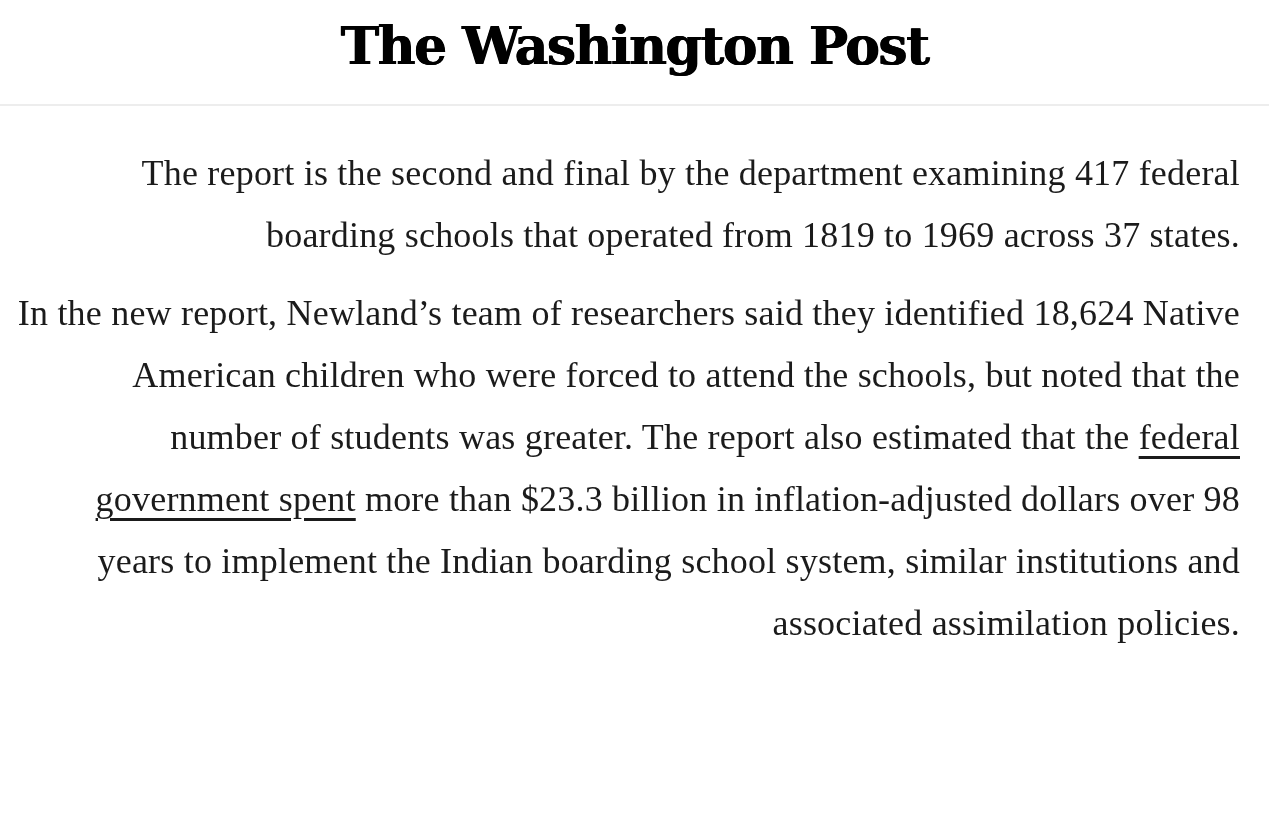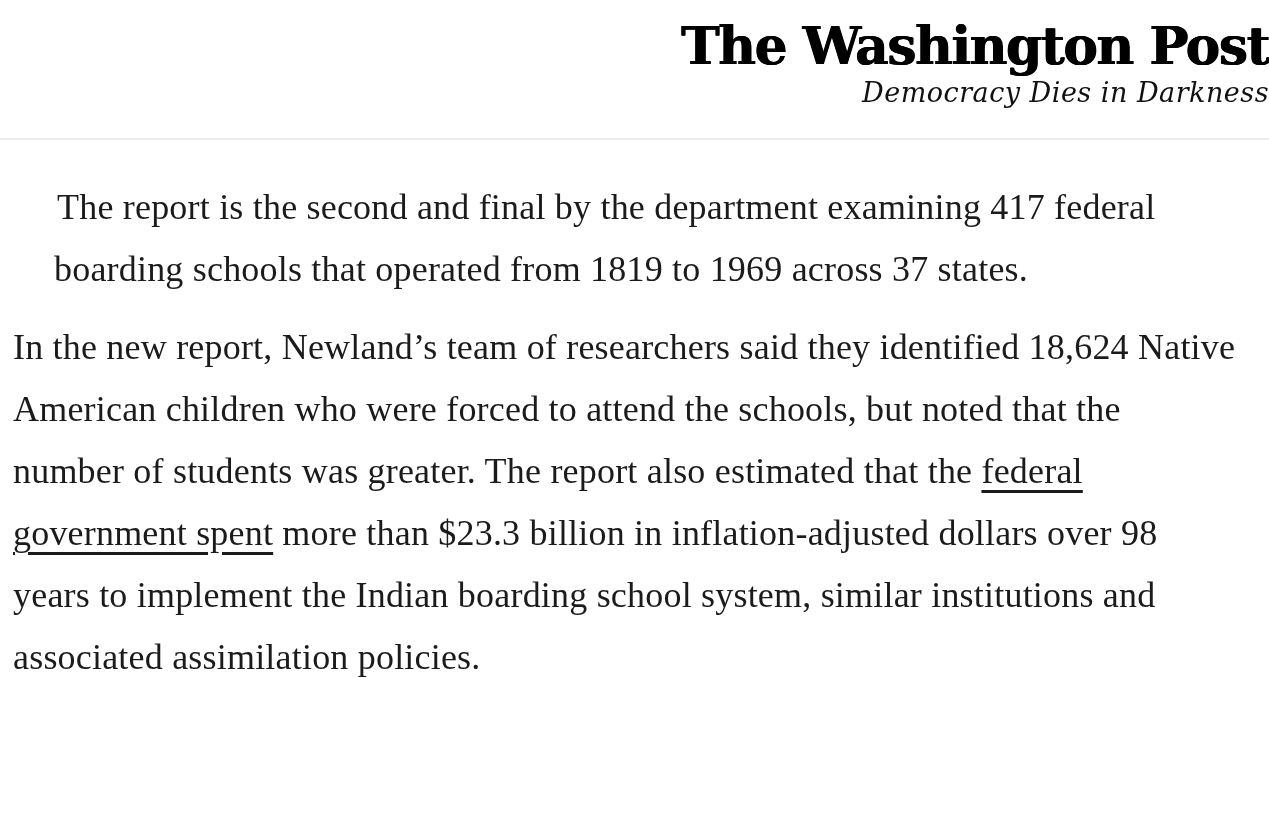--- a/index.html
+++ b/index.html
@@ -15,21 +15,21 @@
     overflow: hidden;
   }
   .page {
     width: 1269px;
     height: 814px;
     position: relative;
   }
 
   
   .masthead {
-    text-align: right;
+    text-align: center;
     padding-top: 16px;
   }
   .wp-logo {
     display: inline-block;
     font-family: "DejaVu Serif", serif;
     font-weight: bold;
     font-size: 52px;
     line-height: 60px;
     letter-spacing: -1.5px;
     color: #000000;
@@ -55,20 +55,21 @@
   
   .article-body {
     padding: 0 29px 0 13px;
   }
   .para {
     font-size: 36px;
     line-height: 62px;
     margin: 0;
     color: #1b1b1b;
     letter-spacing: 0.2px;
+    text-align: right;
   }
   .para-first {
     margin-left: 41px;
     margin-top: 36px;
     text-indent: 3px;
   }
   .para-second {
     margin-top: 16px;
     font-family: Liberation Serif, serif;
   }
@@ -80,21 +81,20 @@
     cursor: pointer;
   }
 </style>
 </head>
 <body>
 
 <div class="page">
 
   <header class="masthead">
     <div class="wp-logo">The Washington Post</div>
-    <div class="wp-tagline">Democracy Dies in Darkness</div>
   </header>
 
   <hr class="header-divider">
 
   <main class="article-body">
 
     <p class="para para-first">The report is the second and final by the department examining 417 federal boarding schools that operated from 1819 to 1969 across 37 states.</p>
 
     <p class="para para-second"><span>In the new report, Newland’s team of researchers said they identified 18,624 Native American children who were forced to attend the schools, but noted that the number of students was greater. The report also estimated that the </span><a class="inline-link" href="#">federal government spent</a><span> more than $23.3 billion in inflation-adjusted dollars over 98 years to implement the Indian boarding school system, similar institutions and associated assimilation policies.</span></p>
 

